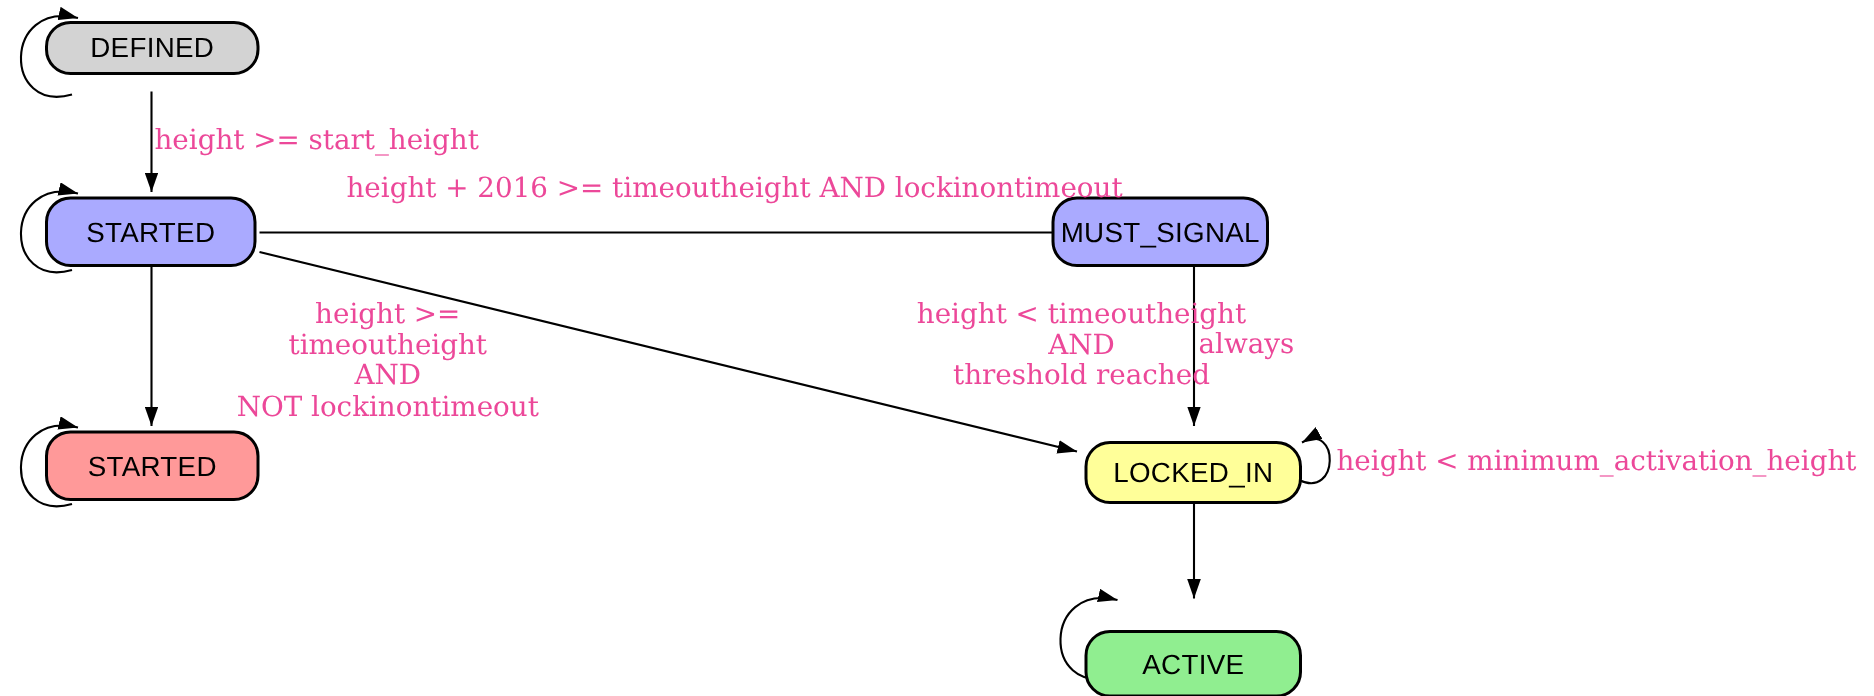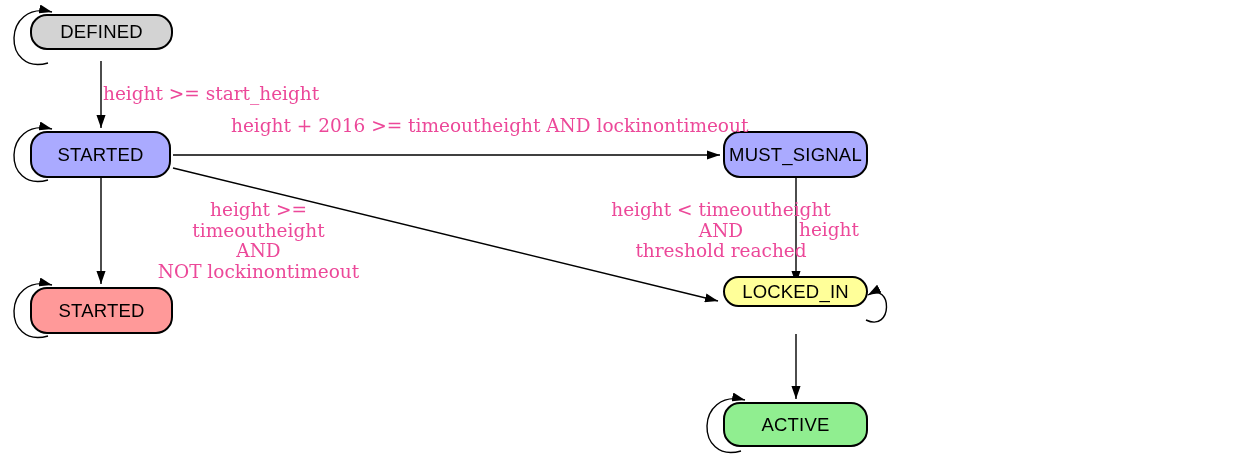--- a/index.html
+++ b/index.html
@@ -30,23 +30,23 @@
     align-items: center;
     justify-content: center;
     font-size: 18.5px;
     color: #000000;
     letter-spacing: 0.2px;
     white-space: nowrap;
   }
   .node-defined     { left: 30px;  top: 14px;  width: 143px; height: 36px; }
   .node-started     { left: 30px;  top: 131px; width: 141px; height: 47px; }
   .node-failed      { left: 30px;  top: 287px; width: 143px; height: 47px; }
-  .node-must-signal { left: 723px; top: 131px; width: 145px; height: 47px; }
-  .node-locked-in   { left: 723px; top: 276px; width: 145px; height: 31px; }
-  .node-active      { left: 723px; top: 402px; width: 145px; height: 45px; }
+  .node-must-signal { left: 701px; top: 131px; width: 145px; height: 47px; }
+  .node-locked-in   { left: 723px; top: 294px; width: 145px; height: 42px; }
+  .node-active      { left: 723px; top: 420px; width: 145px; height: 45px; }
   .edge-label {
     position: absolute;
     font-family: "DejaVu Serif", serif;
     font-size: 18.5px;
     line-height: 20.5px;
     color: #ec4899;
     white-space: pre-line;
   }
   .edge-label.centered { text-align: center; margin-left: 46px; }
   .lbl-defined-started     { left: 103px; top: 84px;  }
@@ -100,17 +100,18 @@
   <div class="edge-label lbl-started-must-signal">height + 2016 &gt;= timeoutheight AND lockinontimeout</div>
 
   <div class="edge-label centered lbl-started-failed">height &gt;= timeoutheight
 AND
 NOT lockinontimeout</div>
 
   <div class="edge-label centered lbl-started-locked-in">height &lt; timeoutheight
 AND
 threshold reached</div>
 
-  <div class="edge-label lbl-must-signal-locked-in">height</div>
+  <div class="edge-label lbl-must-signal-locked-in">always</div>
 
+  <div class="edge-label lbl-locked-in-self">height &lt; minimum_activation_height</div>
 
 
 </div>
 
 </body></html>

